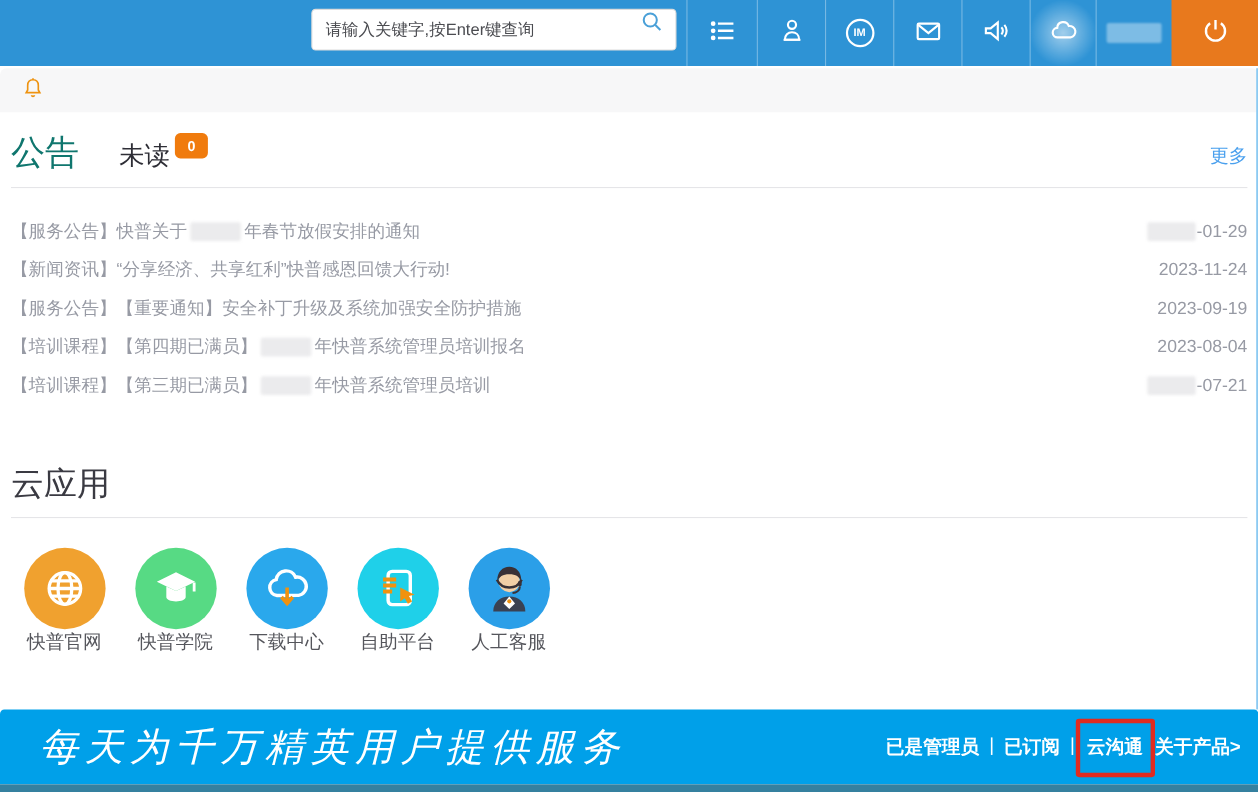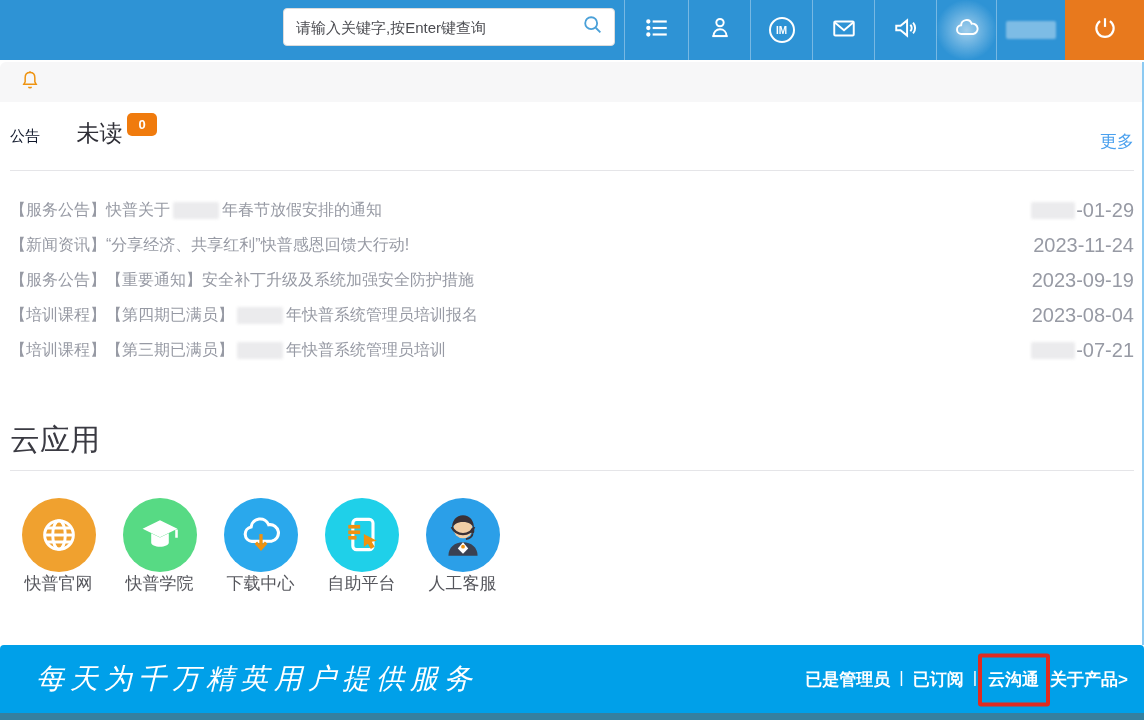--- a/index.html
+++ b/index.html
@@ -2,67 +2,67 @@
 <html><head>
 <meta charset="utf-8">
 <style>
   html,body{margin:0;padding:0;background:#fff;}
   .page{position:relative;width:1144px;height:720px;background:#fff;overflow:hidden;
         font-family:"Liberation Sans",sans-serif;}
 
   
   .topbar{position:absolute;top:0;left:0;right:0;height:60px;background:#2e93d5;}
   .search-box{position:absolute;left:283px;top:8px;width:332px;height:38px;background:#fff;
-              border-radius:4px;border:1px solid #dcdcdc;display:flex;align-items:center;box-sizing:border-box;}
+              border-radius:4px;border:1px solid #dcdcdc;display:flex;box-sizing:border-box;}
   .search-box input{border:none;outline:none;flex:1;font-size:15px;color:#333;padding:0 4px 0 12px;
                     background:transparent;font-family:inherit;}
   .search-box input::placeholder{color:#4b4c51;opacity:1;}
   .search-mag{margin-right:10px;cursor:pointer;}
   .topbar-cells{position:absolute;left:624px;top:0;height:60px;display:flex;}
   .tcell{height:60px;display:flex;align-items:center;justify-content:center;cursor:pointer;
          border-left:1px solid rgba(255,255,255,.35);box-sizing:border-box;}
   .tcell.active{background:radial-gradient(circle at 50% 50%,rgba(255,255,255,.55) 0%,rgba(255,255,255,.18) 48%,rgba(255,255,255,0) 72%);}
   .tcell.power{background:#e8791d;border-left:none;}
   .name-redact{width:50px;height:18px;border-radius:2px;background:rgba(255,255,255,.38);filter:blur(1px);}
   .im-badge{position:relative;width:26px;height:26px;border:2px solid #fff;border-radius:50%;
             color:#fff;font-size:10px;font-weight:bold;display:flex;align-items:center;justify-content:center;box-sizing:border-box;}
 
   
   .notice-strip{position:absolute;top:62px;left:0;right:0;height:40px;background:#f7f7f8;
                 border-radius:6px 6px 0 0;display:flex;align-items:center;padding-left:20px;box-sizing:border-box;}
 
   
   .ann-header{position:absolute;top:118px;left:10px;right:10px;height:42px;}
-  .ann-title{font-size:15px;color:#0f172a;cursor:pointer;}
+  .ann-title{font-size:31px;color:#0f766e;cursor:pointer;}
   .ann-unread{font-size:23px;color:#2e2e36;margin-left:32px;cursor:pointer;}
   .ann-badge{display:inline-block;position:relative;top:-12px;margin-left:5px;background:#f07b0d;color:#fff;
              font-size:13px;font-weight:bold;padding:4px 11px;border-radius:5px;}
   .ann-more{position:absolute;right:0;top:12px;font-size:17px;color:#4aa0ee;cursor:pointer;}
   .divider{position:absolute;left:10px;right:10px;border-top:1px solid #e5e5e8;height:0;}
   .div1{top:170px;} .div2{top:470px;}
   .ann-list{position:absolute;top:193px;left:10px;right:10px;}
   .ann-row{height:35px;display:flex;justify-content:space-between;align-items:center;cursor:pointer;}
   .ann-text{font-size:16px;color:#979aa4;display:flex;align-items:center;}
-  .ann-date{font-size:20px;color:#979aa4;display:flex;align-items:center;}
+  .ann-date{font-size:16px;color:#979aa4;display:flex;align-items:center;}
   .blur-chip{display:inline-block;width:46px;height:17px;background:#ebebed;border-radius:2px;
              filter:blur(1.5px);margin:0 3px;}
   .blur-chip.date{width:44px;margin-right:1px;}
 
   
   .apps-title{position:absolute;top:420px;left:10px;font-size:30px;color:#3a3a42;}
   .apps-row{position:absolute;top:498px;left:8px;display:flex;}
   .app{width:101px;display:flex;flex-direction:column;align-items:center;cursor:pointer;}
   .app-circle{width:74px;height:74px;border-radius:50%;display:flex;align-items:center;justify-content:center;}
   .bg-site{background:#f0a12f;} .bg-school{background:#57da84;} .bg-down{background:#2aa8ec;}
   .bg-self{background:#1fd0e9;} .bg-cs{background:#2b9fe8;}
   .app-label{margin-top:0;font-size:17px;color:#55565c;}
 
   
   .footer{position:absolute;top:645px;left:0;right:0;height:68px;background:#00a0e9;border-radius:4px 4px 0 0;}
-  .slogan{position:absolute;left:36px;top:50%;transform:translateY(-50%);color:#fff;font-size:28px;
+  .slogan{position:absolute;left:36px;top:50%;transform:translateY(-50%);color:#fff;font-size:35px;
           font-style:italic;letter-spacing:6px;font-family:"DejaVu Serif",serif;white-space:nowrap;}
   .flinks{position:absolute;right:16px;top:50%;transform:translateY(-50%);display:flex;
           gap:9px;color:#fff;font-size:17px;font-weight:bold;}
   .flink{cursor:pointer;} .fsep{font-weight:normal;}
   .hl-wrap{position:relative;padding:0 2px;}
   .red-annotation{position:absolute;left:-8px;right:-9px;top:-14px;bottom:-16px;border:4px solid #e02b20;border-radius:3px;pointer-events:none;}
   .footer-strip{position:absolute;top:713px;left:0;right:0;height:7px;background:#35809f;}
   .right-line{position:absolute;right:0;top:62px;width:2px;height:583px;background:#8ccaf2;}
 </style>
 </head>

